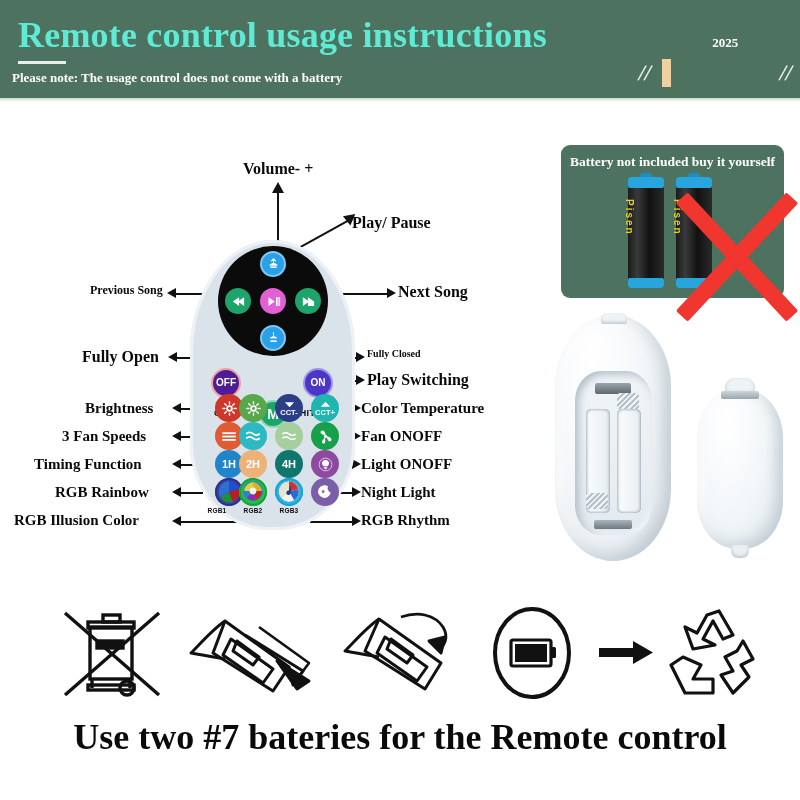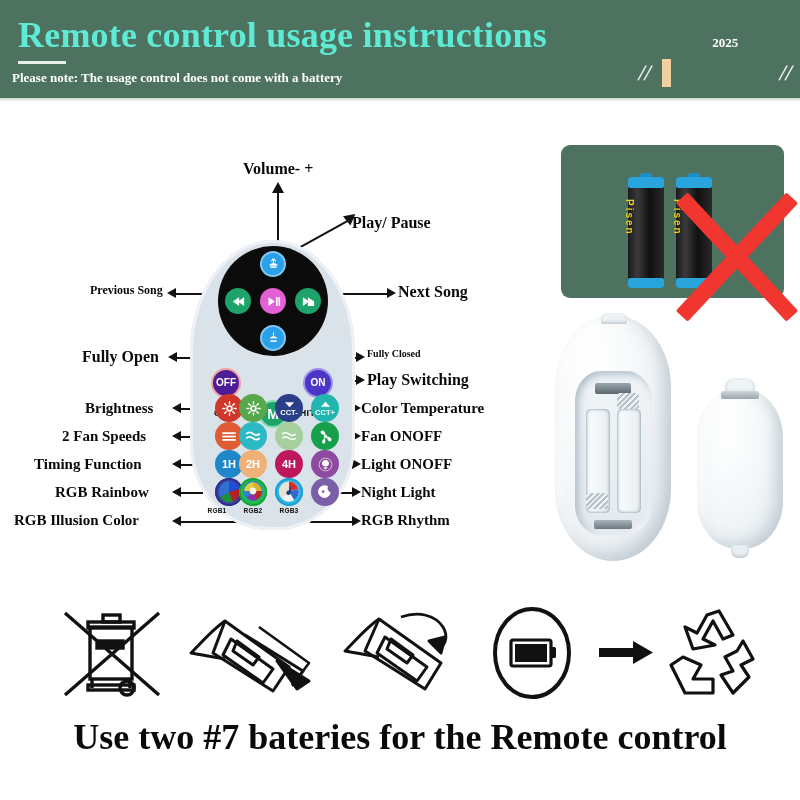--- a/index.html
+++ b/index.html
@@ -249,20 +249,21 @@
     <span id="badge-text">
       <span id="badge-year">2025</span>
       <span id="badge-design">NEW DESIGN</span>
     </span>
     <span class="slash">//</span>
   </div>
 </div>
 <div id="header-shadow"></div>
 
 <div id="battery-box">
+  <div id="battery-box-title">Battery not included buy it yourself</div>
   <div id="battery-pair">
     <div class="battery b1">
       <div class="bat-nub"></div>
       <div class="bat-cap"></div>
       <div class="bat-brand">Pisen</div>
       <div class="bat-base"></div>
     </div>
     <div class="battery b2">
       <div class="bat-nub"></div>
       <div class="bat-cap"></div>
@@ -308,21 +309,21 @@
 <div class="arrow arrow-left" style="left:167px;top:288px;"></div>
 
 <div class="dlabel" style="left:82px;top:348px;font-size:16px;">Fully Open</div>
 <div class="lead" style="left:177px;top:357px;width:34px;height:1.6px;"></div>
 <div class="arrow arrow-left" style="left:168px;top:352px;"></div>
 
 <div class="dlabel" style="left:85px;top:400px;font-size:15px;">Brightness</div>
 <div class="lead" style="left:181px;top:408px;width:22px;height:1.6px;"></div>
 <div class="arrow arrow-left" style="left:172px;top:403px;"></div>
 
-<div class="dlabel" style="left:62px;top:428px;font-size:15px;">2 Fan Speeds</div>
+<div class="dlabel" style="left:62px;top:428px;font-size:15px;">3 Fan Speeds</div>
 <div class="lead" style="left:181px;top:436px;width:22px;height:1.6px;"></div>
 <div class="arrow arrow-left" style="left:172px;top:431px;"></div>
 
 <div class="dlabel" style="left:34px;top:456px;font-size:15px;">Timing Function</div>
 <div class="lead" style="left:181px;top:464px;width:22px;height:1.6px;"></div>
 <div class="arrow arrow-left" style="left:172px;top:459px;"></div>
 
 <div class="dlabel" style="left:55px;top:484px;font-size:15px;">RGB Rainbow</div>
 <div class="lead" style="left:181px;top:492px;width:22px;height:1.6px;"></div>
 <div class="arrow arrow-left" style="left:172px;top:487px;"></div>
@@ -479,21 +480,21 @@
     <svg width="17" height="17" viewBox="0 0 24 24">
       <circle cx="12" cy="12" r="2.3" fill="#fff"></circle>
       <path d="M12 10 C12 5 8 2 5.5 4.5 C3.5 6.5 7 10 12 10 Z" fill="#fff"></path>
       <path d="M14 12 C19 12 22 16 19.5 18.5 C17.5 20.5 14 17 14 12 Z" fill="#fff"></path>
       <path d="M11 14 C7 17 6 21 9 22 C11.5 22.8 12.5 18 11 14 Z" fill="#fff"></path>
     </svg>
   </div>
 
   <div class="grid-btn c1 r3" style="background:#1f86c9;">1H</div>
   <div class="grid-btn c2 r3" style="background:#eeb279;">2H</div>
-  <div class="grid-btn c3 r3" style="background:#be185d;">4H</div>
+  <div class="grid-btn c3 r3" style="background:#0f766e;">4H</div>
   <div class="grid-btn c4 r3" style="background:#8e4a9e;">
     <svg width="17" height="17" viewBox="0 0 24 24">
       <circle cx="12" cy="12" r="9" fill="none" stroke="#fff" stroke-width="1.2" opacity=".75"></circle>
       <path d="M12 5.5 C8.9 5.5 7 7.6 7 10.1 C7 12 8.3 13.2 8.9 14.2 L15.1 14.2 C15.7 13.2 17 12 17 10.1 C17 7.6 15.1 5.5 12 5.5 Z" fill="#fff"></path>
       <rect x="9.4" y="15" width="5.2" height="1.5" fill="#fff"></rect>
       <rect x="10.2" y="17.1" width="3.6" height="1.4" fill="#fff"></rect>
     </svg>
   </div>
 
   <div class="grid-btn c4 r4" style="background:#7b5ea8;">

